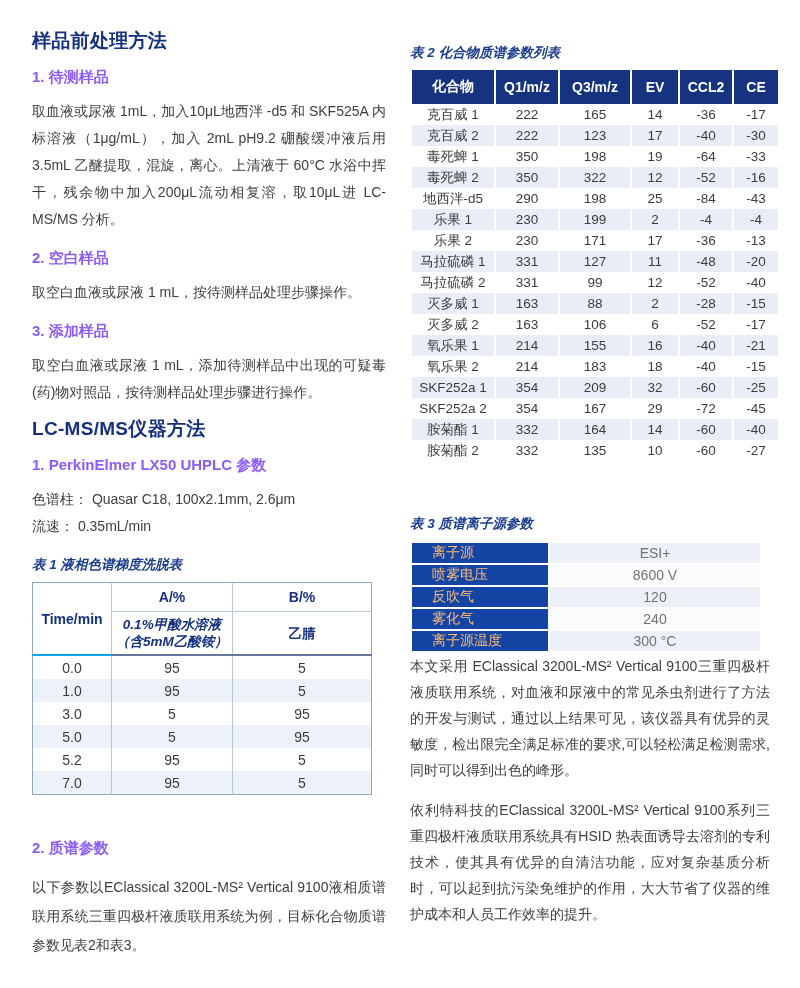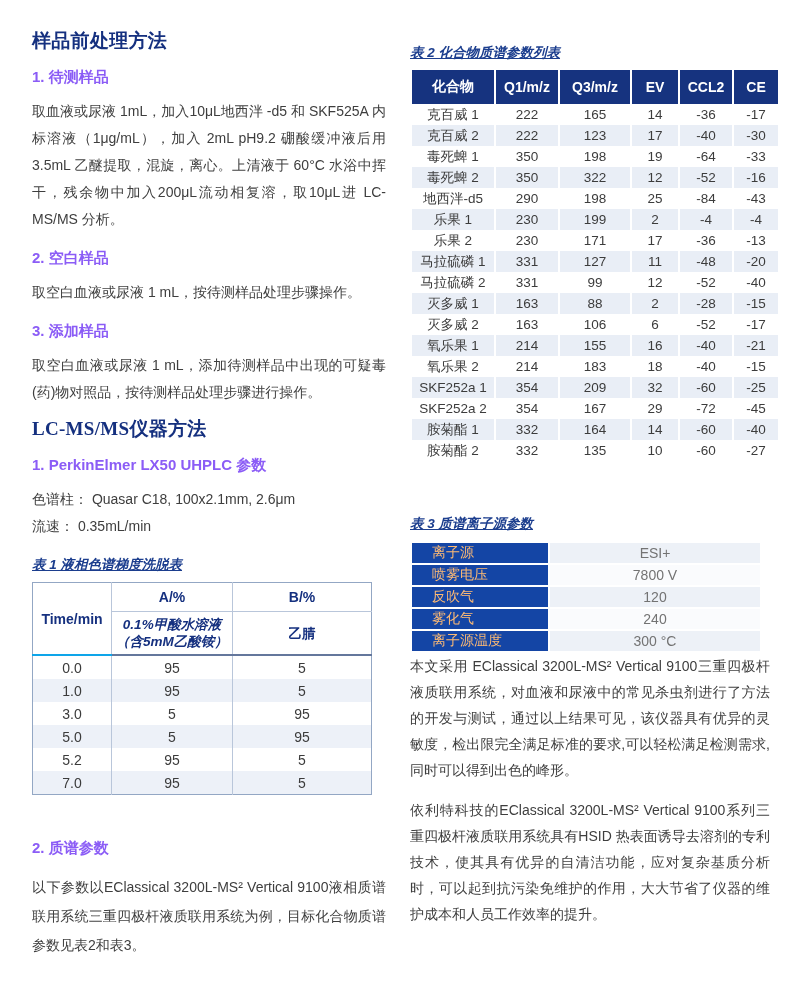--- a/index.html
+++ b/index.html
@@ -8,25 +8,25 @@
     font-family:"Liberation Sans","DejaVu Sans",sans-serif;
     -webkit-font-smoothing:antialiased;
   }
   .col { position:absolute; }
   .col-left  { left:32px;  top:30px; width:354px; }
   .col-right { left:410px; top:44px; width:360px; }
 
   h1.sec { font-size:19px; line-height:22px; font-weight:bold; color:#15307f; margin:0 0 16px; letter-spacing:0.3px; }
   h2.sub { font-size:15px; line-height:18px; font-weight:bold; color:#8b5cf6; margin:0 0 12px; }
   p.body { font-size:14px; line-height:27px; color:#3e3e3e; margin:0 0 12px; text-align:justify; }
-  .mt-big { margin-top:50px;font-family:Liberation Serif, serif; }
+  .mt-big { margin-top:50px; }
 
   .param-line { font-size:14px; line-height:27px; color:#3e3e3e; }
 
-  .caption { font-size:13.5px; font-style:italic; font-weight:bold; color:#1c3e8e; margin:16px 0 8px;text-decoration:underline; }
+  .caption { font-size:13.5px; font-style:italic; font-weight:bold; color:#1c3e8e; margin:16px 0 8px; }
 
   
   table.t1 { border-collapse:collapse; width:340px; table-layout:fixed; margin-top:2px; }
   table.t1 th, table.t1 td { padding:0; text-align:center; }
   table.t1 { border:1px solid #93a7c4; }
   table.t1 th { color:#15307f; font-weight:bold; font-size:14px; }
   table.t1 th.time { width:78px; border-right:1px solid #b9c6da; }
   table.t1 th.ab   { height:28px; border-bottom:1px solid #b9c6da; }
   table.t1 th.col-a { width:120px; border-right:1px solid #b9c6da; }
   table.t1 tr.desc th { height:42px; font-size:13.5px; line-height:17px; border-bottom:2px solid #64779c; }
@@ -292,21 +292,21 @@
 
   <div class="caption t3-caption">表 3 质谱离子源参数</div>
   <table class="t3">
     <tbody>
         <tr>
           <td>离子源</td>
           <td>ESI+</td>
         </tr>
         <tr>
           <td>喷雾电压</td>
-          <td>7800 V</td>
+          <td>8600 V</td>
         </tr>
         <tr>
           <td>反吹气</td>
           <td>120</td>
         </tr>
         <tr>
           <td>雾化气</td>
           <td>240</td>
         </tr>
         <tr>

